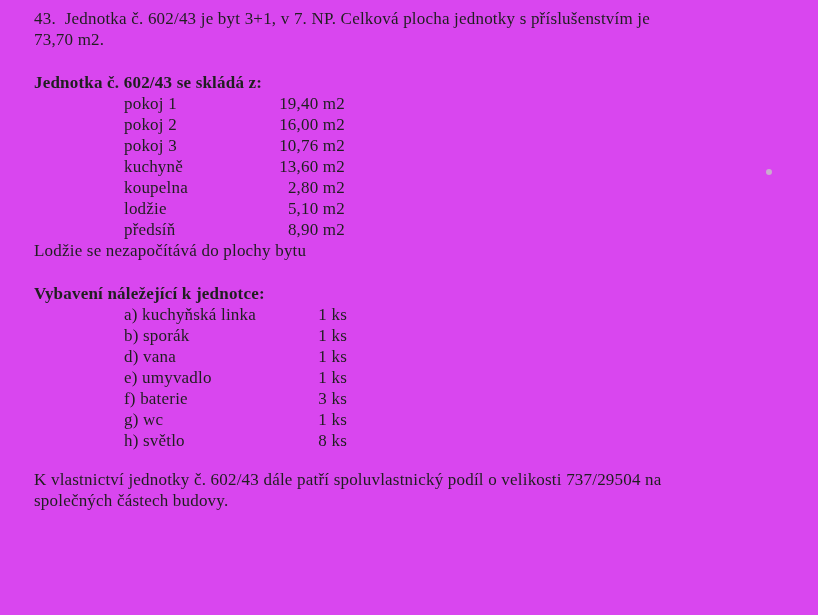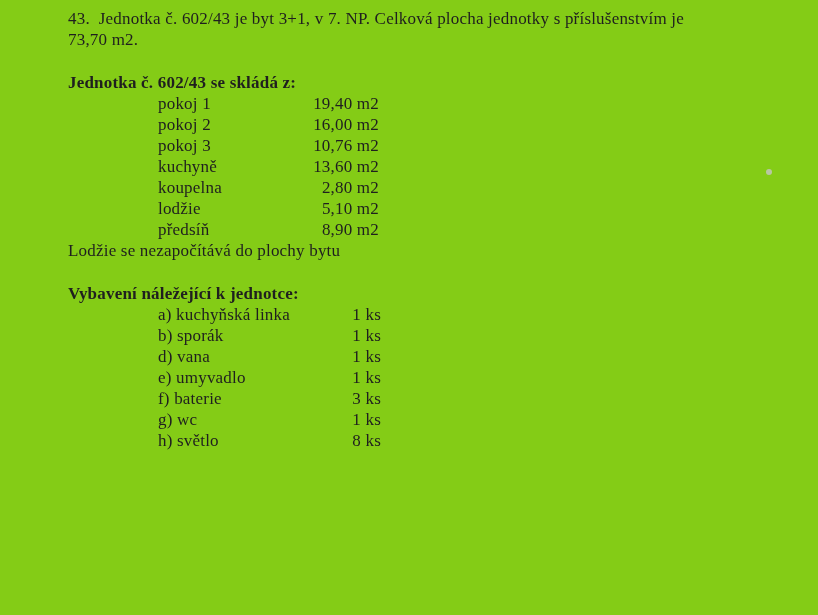--- a/index.html
+++ b/index.html
@@ -4,23 +4,23 @@
 <style>
   html, body {
     margin: 0;
     padding: 0;
     background: #ffffff;
   }
   .page {
     position: relative;
     width: 818px;
     height: 615px;
-    background: #84cc16;
+    background: #d946ef;
     box-sizing: border-box;
-    padding: 8px 0 0 68px;
+    padding: 8px 0 0 34px;
     font-family: "Liberation Serif", "DejaVu Serif", serif;
     font-size: 17px;
     line-height: 21px;
     color: #1f1f1f;
     letter-spacing: 0.2px;
     overflow: hidden;
   }
   .para {
     margin: 0;
     white-space: pre-wrap;
@@ -127,16 +127,18 @@
     <div class="row">
       <span>g) wc</span>
       <span>1 ks</span>
     </div>
     <div class="row">
       <span>h) světlo</span>
       <span>8 ks</span>
     </div>
   </div>
 
+  <p class="para closing">K vlastnictví jednotky č. 602/43 dále patří spoluvlastnický podíl o velikosti 737/29504 na
+společných částech budovy.</p>
 
   <div class="speck"></div>
 
 </div>
 
 </body></html>

